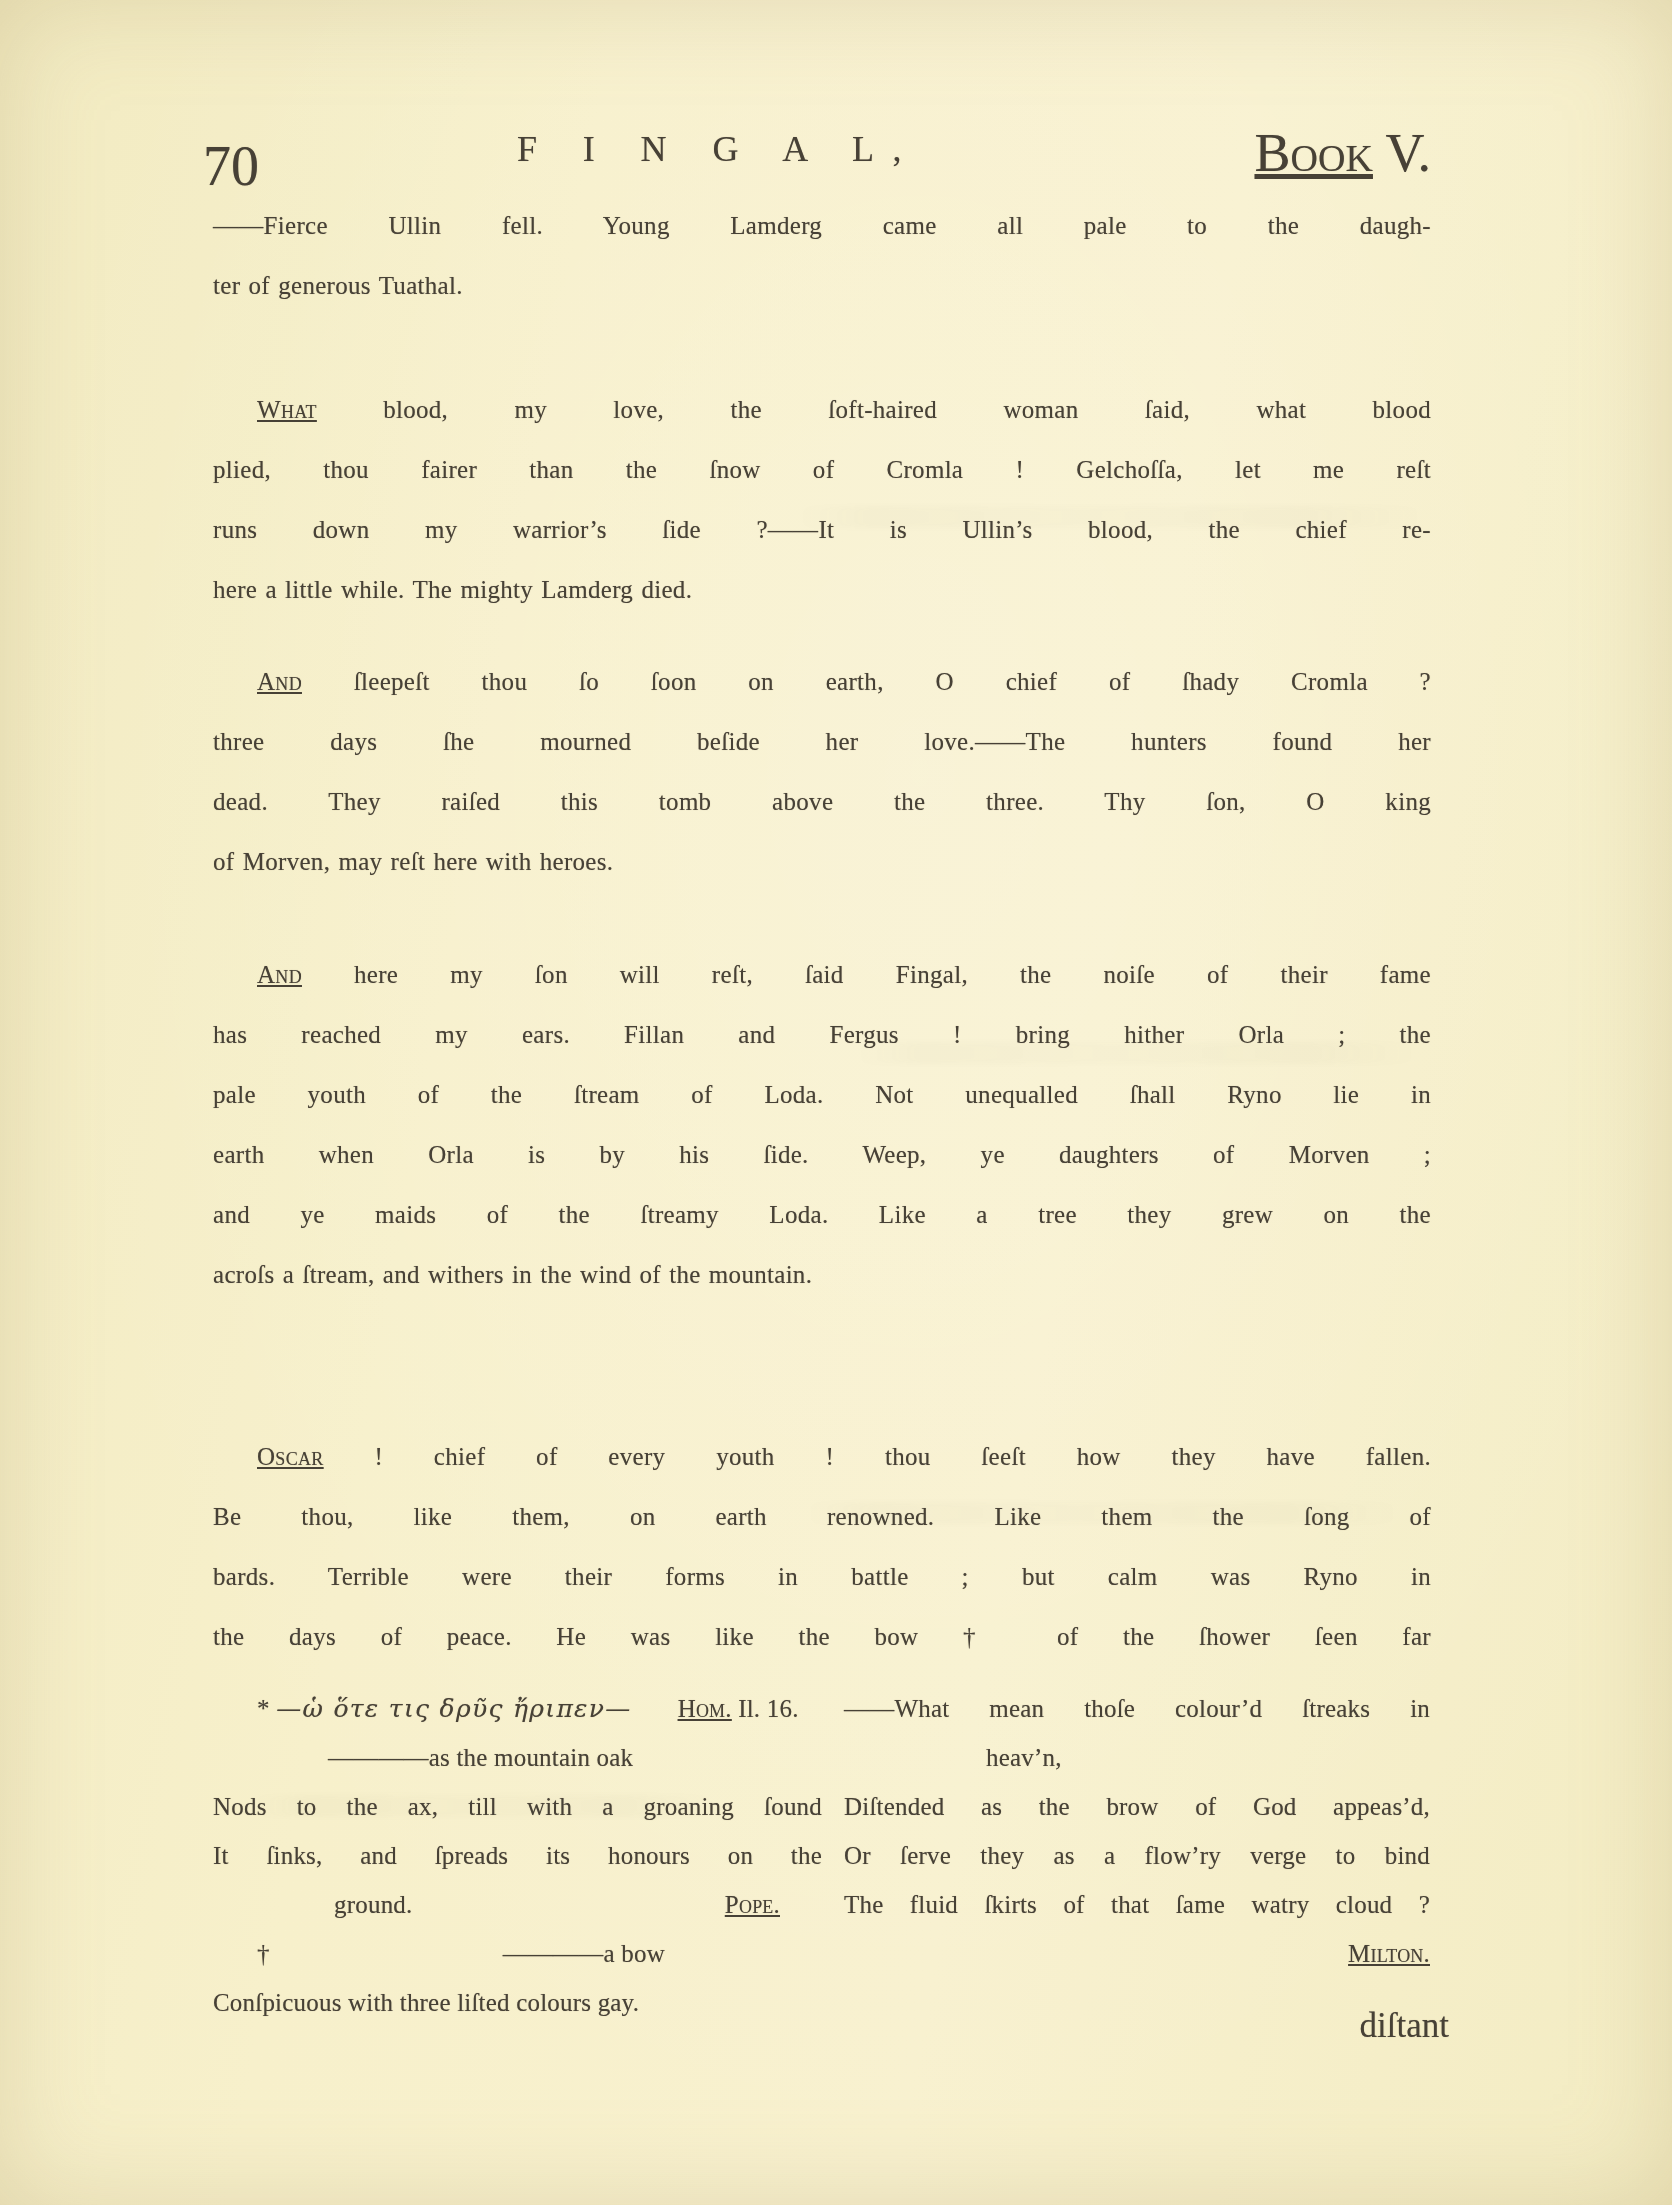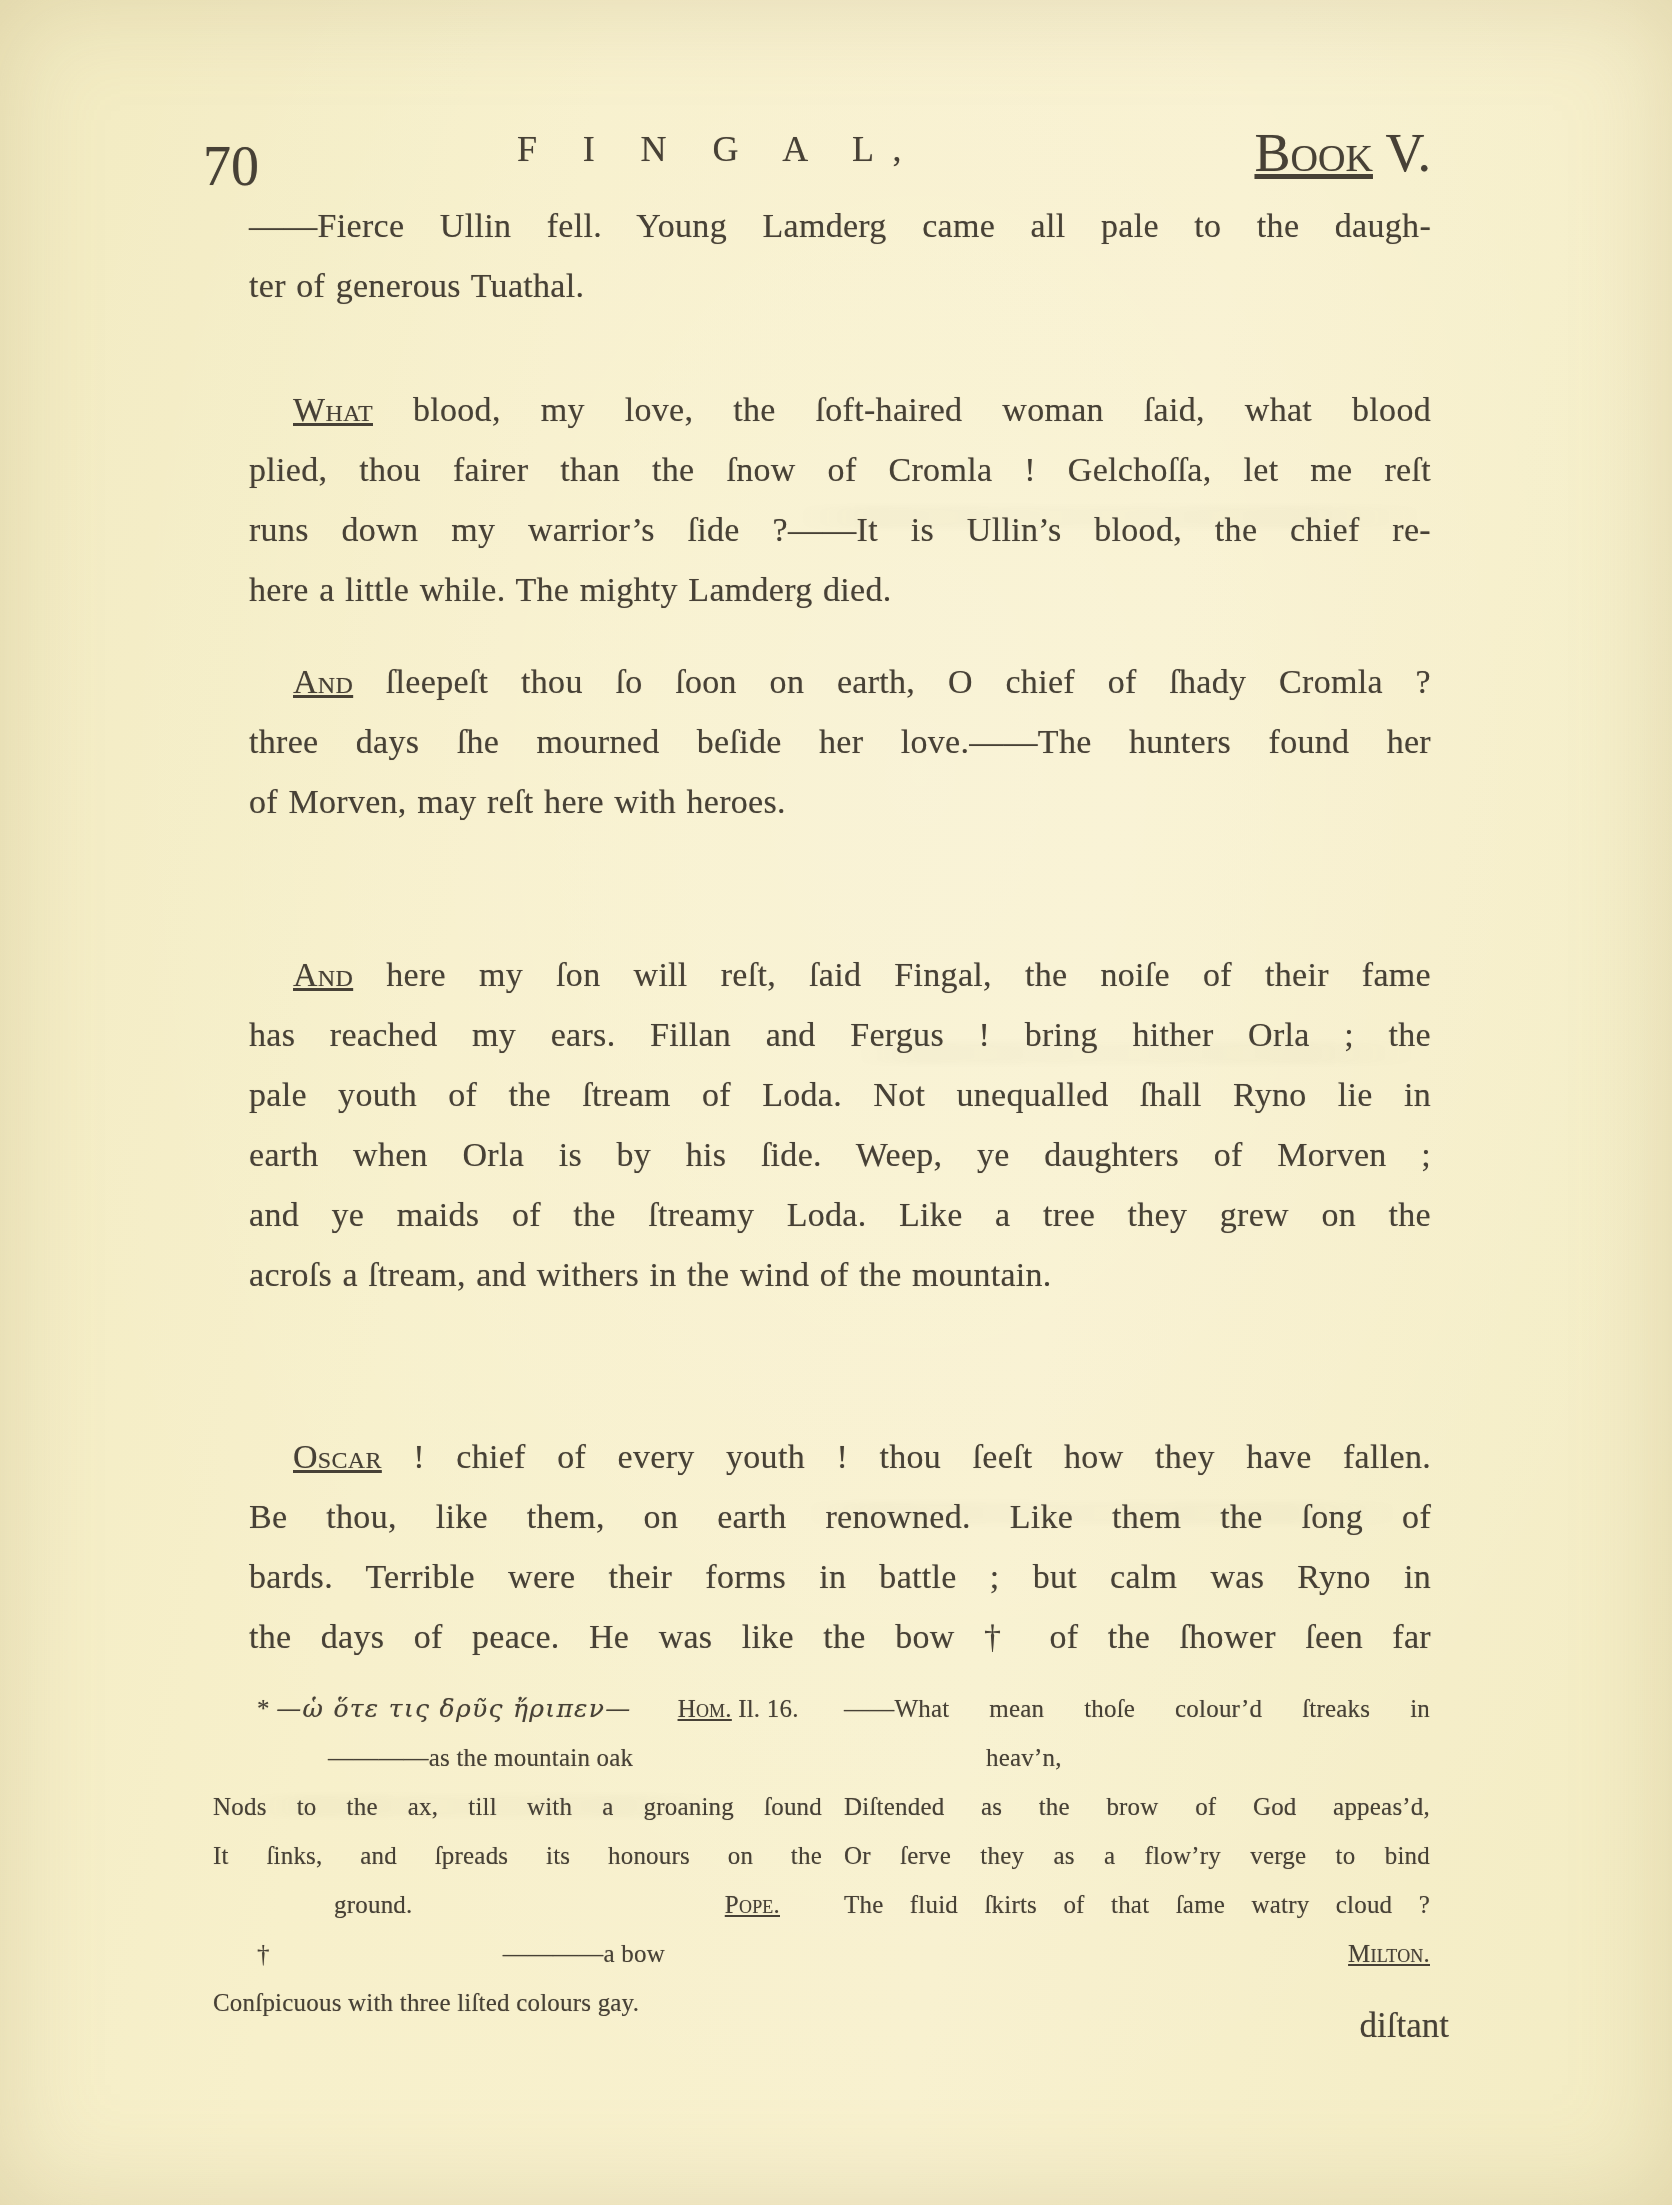--- a/index.html
+++ b/index.html
@@ -19,21 +19,21 @@
     text-shadow: 0 0 0.8px rgba(70,62,50,0.45);
   }
   .abs { position: absolute; }
   
   .pagenum { font-size: 56px; line-height: 44px; }
   .running-title { font-size: 36px; line-height: 55px; letter-spacing: 18.4px; }
   .book-label { font-size: 54px; line-height: 55px; }
   .sc { font-variant: small-caps; text-decoration: underline; }
   
   .para { position: absolute; left: 213px; width: 1218px; }
-  .bl { font-size: 34px; line-height: 60px; letter-spacing: 0.3px; word-spacing: 1.7px; margin-left: 36px; }
+  .bl { font-size: 25px; line-height: 60px; letter-spacing: 0.3px; word-spacing: 1.7px; }
   .jline { text-align: justify; text-align-last: justify; }
   .lline { text-align: left; }
   .indent { text-indent: 44px; }
   
   .fncol { position: absolute; top: 1684px; }
   .fnleft { left: 213px; width: 609px; }
   .fnright { left: 844px; width: 586px; }
   .fl { font-size: 25px; line-height: 49px; letter-spacing: 0.2px; }
   .fjust { text-align: justify; text-align-last: justify; }
   .greek { font-family: "DejaVu Serif", serif; font-style: italic; letter-spacing: 1.3px; }
@@ -77,20 +77,21 @@
   <div class="para" style="top:380px;">
     <div class="bl jline indent"><span class="sc">What</span><span> blood, my love, the ſoft-haired woman ſaid, what blood</span></div>
     <div class="bl jline">plied, thou fairer than the ſnow of Cromla ! Gelchoſſa, let me reſt</div>
     <div class="bl jline">runs down my warrior’s ſide ?——It is Ullin’s blood, the chief re-</div>
     <div class="bl lline">here a little while.  The mighty Lamderg died.</div>
   </div>
 
   <div class="para" style="top:652px;">
     <div class="bl jline indent"><span class="sc">And</span><span> ſleepeſt thou ſo ſoon on earth, O chief of ſhady Cromla ?</span></div>
     <div class="bl jline">three days ſhe mourned beſide her love.——The hunters found her</div>
+    <div class="bl jline">dead.  They raiſed this tomb above the three.  Thy ſon, O king</div>
     <div class="bl lline">of Morven, may reſt here with heroes.</div>
   </div>
 
   <div class="para" style="top:945px;">
     <div class="bl jline indent"><span class="sc">And</span><span> here my ſon will reſt, ſaid Fingal, the noiſe of their fame</span></div>
     <div class="bl jline">has reached my ears.  Fillan and Fergus ! bring hither Orla ; the</div>
     <div class="bl jline">pale youth of the ſtream of Loda.  Not unequalled ſhall Ryno lie in</div>
     <div class="bl jline">earth when Orla is by his ſide.  Weep, ye daughters of Morven ;</div>
     <div class="bl jline">and ye maids of the ſtreamy Loda.  Like a tree they grew on the</div>
     <div class="bl lline">acroſs a ſtream, and withers in the wind of the mountain.</div>

